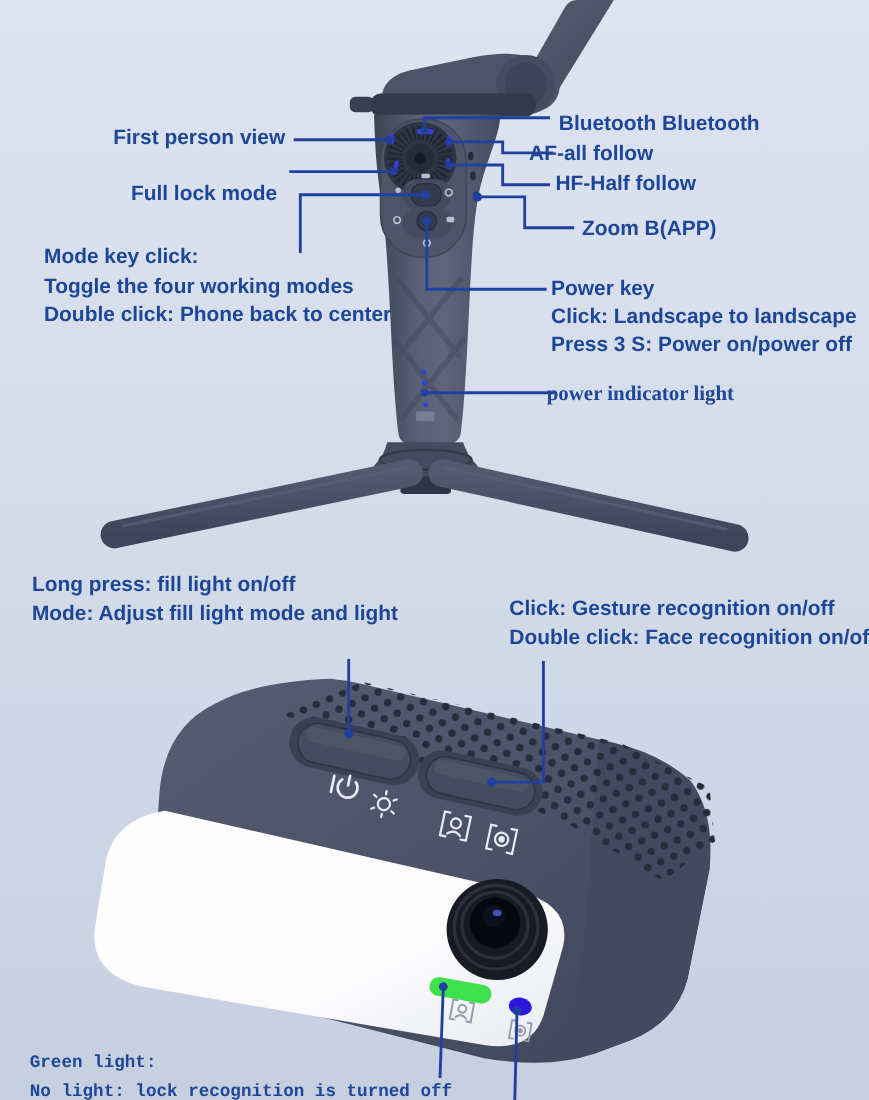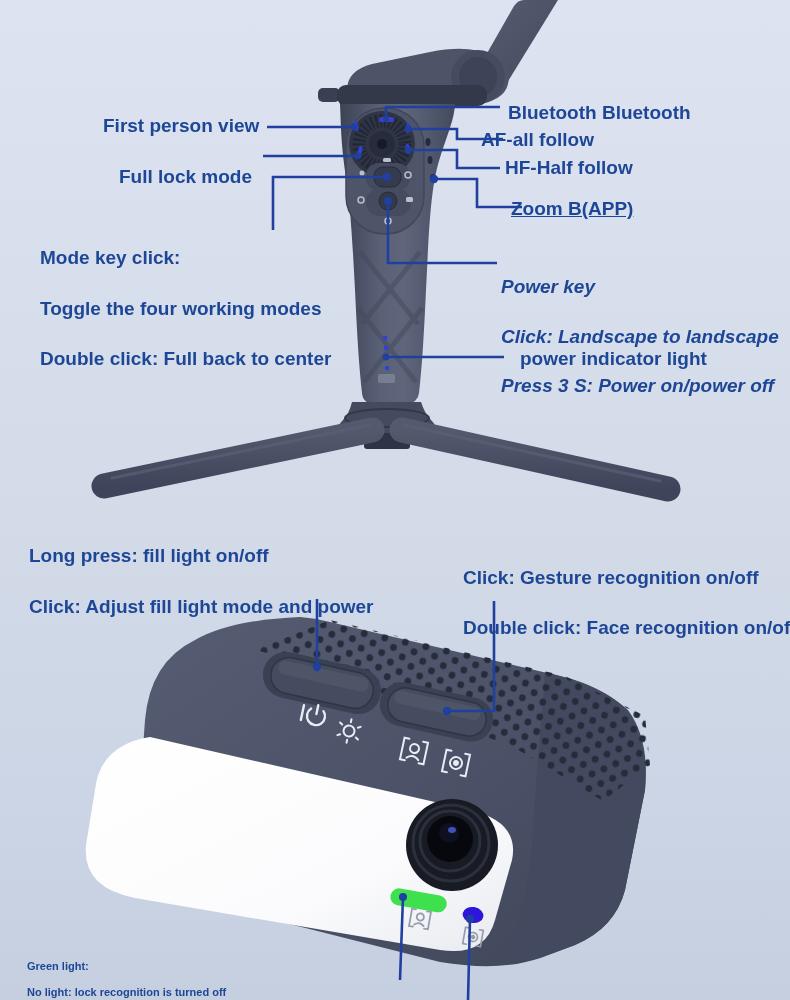--- a/index.html
+++ b/index.html
@@ -7,23 +7,23 @@
     width:790px;height:1000px;overflow:hidden;position:relative;
     background:linear-gradient(180deg,#dde3f0 0%,#d5dce9 45%,#cbd5e5 80%,#c5cfe0 100%);
     font-family:"Liberation Sans",sans-serif;
   }
   #stage{position:absolute;left:0;top:0;width:790px;height:724px;}
   svg{position:absolute;left:0;top:0;}
   .ann{
     position:absolute;color:#1d4796;white-space:nowrap;
     font-weight:600;font-size:19px;line-height:26px;
   }
-  .ann .ln{white-space:nowrap;margin-top:24px;}
+  .ann .ln{white-space:nowrap;}
   .indent{padding-left:57px;}
-  .footer-ann{font-size:11px;line-height:18px;}
+  .footer-ann{font-size:16px;line-height:18px;font-family:Liberation Mono, monospace;}
 </style>
 </head>
 <body>
 
 <div id="stage">
 
 <svg width="790" height="1000" viewBox="0 0 790 1000">
   <defs>
     <linearGradient id="gHandle" x1="0" y1="0" x2="1" y2="0">
       <stop offset="0" stop-color="#3d4355"></stop>
@@ -246,39 +246,39 @@
         <circle cx="403" cy="897" r="4"></circle>
     <circle cx="470" cy="919" r="4"></circle>
   </g>
 </svg>
 
   <div class="ann" style="left:103px;top:113px;">First person view</div>
   <div class="ann" style="left:119px;top:143px;margin-top:21px;">Full lock mode</div>
   <div class="ann" style="left:508px;top:100px;">Bluetooth Bluetooth</div>
   <div class="ann" style="left:481px;top:127px;">AF-all follow</div>
   <div class="ann" style="left:505px;top:155px;">HF-Half follow</div>
-  <div class="ann" style="left:511px;top:196px;text-decoration:underline;">Zoom B(APP)</div>
+  <div class="ann" style="left:529px;top:196px;">Zoom B(APP)</div>
 
   <div class="ann" style="left:40px;top:221px;line-height:26.5px;">
     <div class="ln">Mode key click:</div>
     <div class="ln">Toggle the four working modes</div>
-    <div class="ln">Double click: Full back to center</div>
-  </div>
-
-  <div class="ann" style="left:501px;top:250px;line-height:25.5px;font-style:italic;">
+    <div class="ln">Double click: Phone back to center</div>
+  </div>
+
+  <div class="ann" style="left:501px;top:250px;line-height:25.5px;">
     <div class="ln">Power key</div>
     <div class="ln">Click: Landscape to landscape</div>
     <div class="ln">Press 3 S: Power on/power off</div>
   </div>
 
-  <div class="ann" style="left:520px;top:346px;">power indicator light</div>
+  <div class="ann" style="left:497px;top:346px;font-family:Liberation Serif, serif;">power indicator light</div>
 
   <div class="ann" style="left:29px;top:518px;line-height:27px;">
     <div class="ln">Long press: fill light on/off</div>
-    <div class="ln">Click: Adjust fill light mode and power</div>
+    <div class="ln">Mode: Adjust fill light mode and light</div>
   </div>
 
   <div class="ann" style="left:463px;top:541px;line-height:25.5px;">
     <div class="ln">Click: Gesture recognition on/off</div>
     <div class="ln">Double click: Face recognition on/off</div>
   </div>
 
   <div class="ann footer-ann" style="left:27px;top:957px;">Green light:</div>
   <div class="ann footer-ann" style="left:27px;top:983px;">No light: lock recognition is turned off</div>
 

